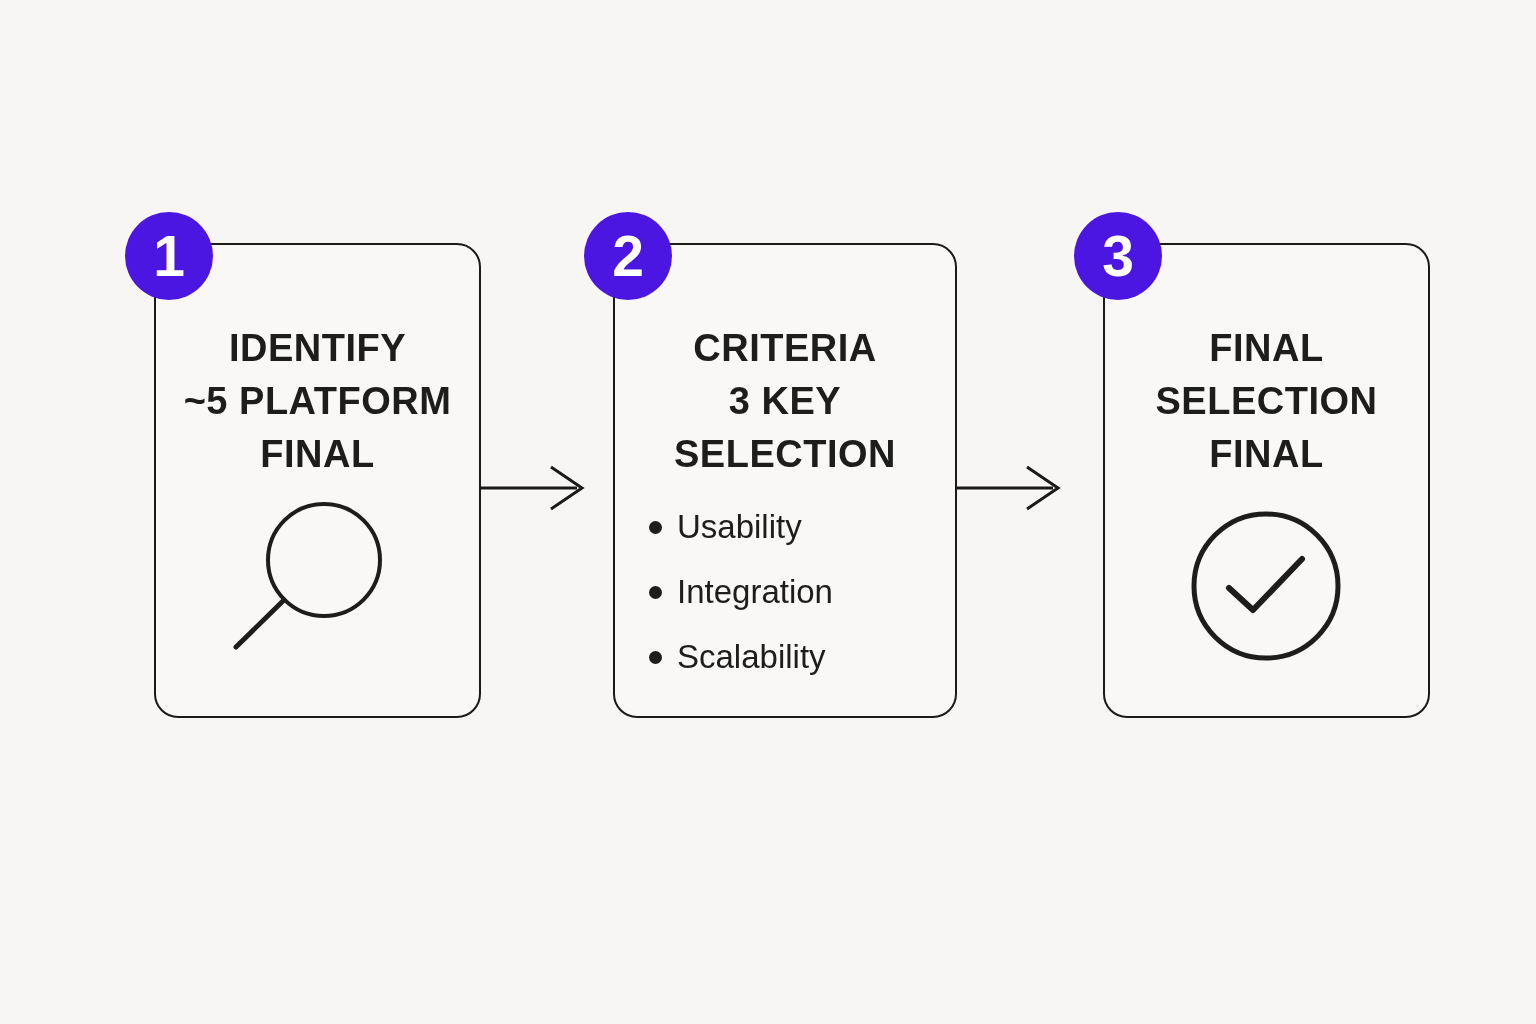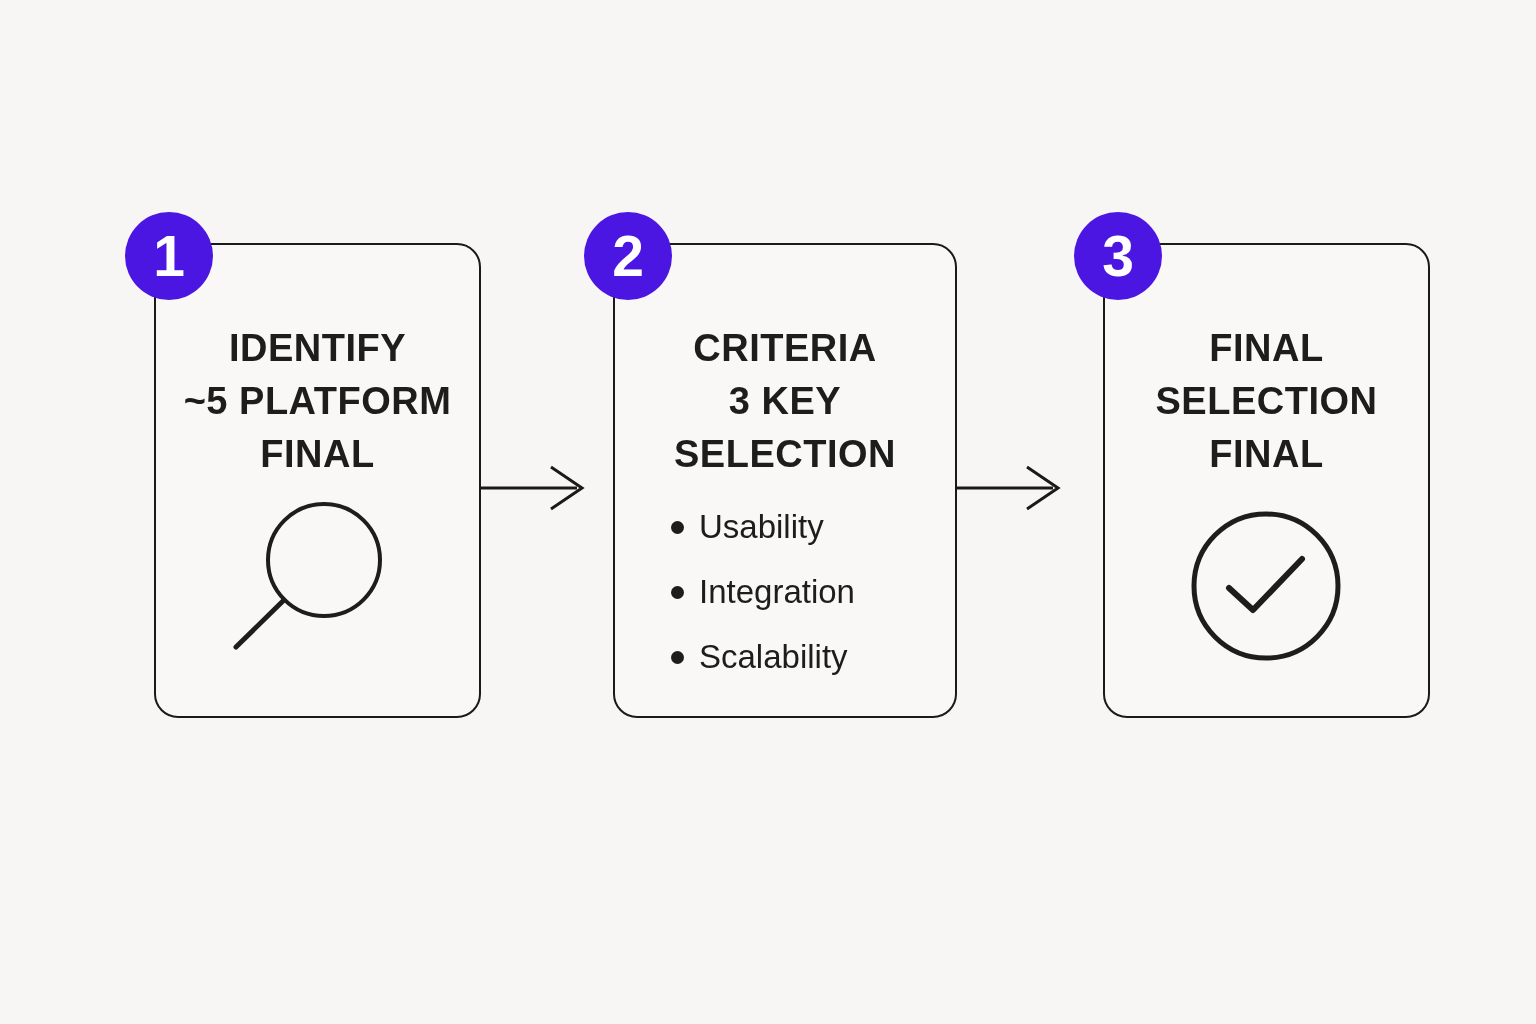--- a/index.html
+++ b/index.html
@@ -53,21 +53,21 @@
     font-weight:bold;
     line-height:53px;
     letter-spacing:0.5px;
   }
   .icon-wrap{position:absolute;}
   .magnifier-wrap{left:72px;top:252px;}
   .check-wrap{left:58px;top:243px;}
   .bullets{
     list-style:none;
     margin-top:25px;
-    padding-left:56px;
+    padding-left:34px;
   }
   .bullet-item{
     display:flex;
     align-items:center;
     height:42px;
     margin-bottom:23px;
     font-size:33px;
     line-height:42px;
   }
   .bullet-dot{

